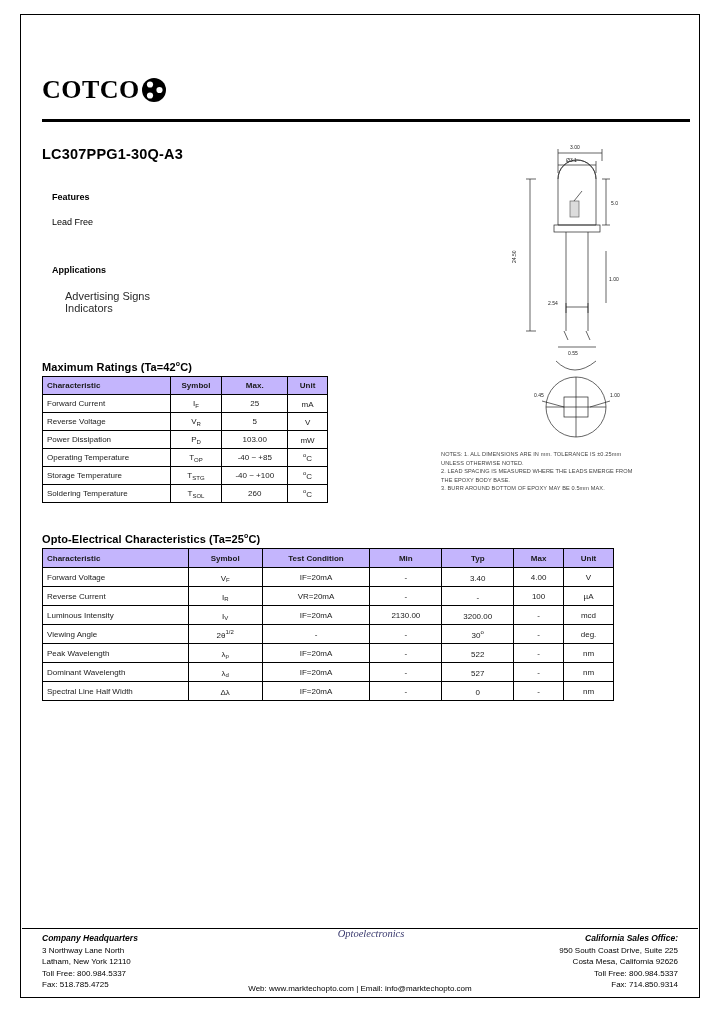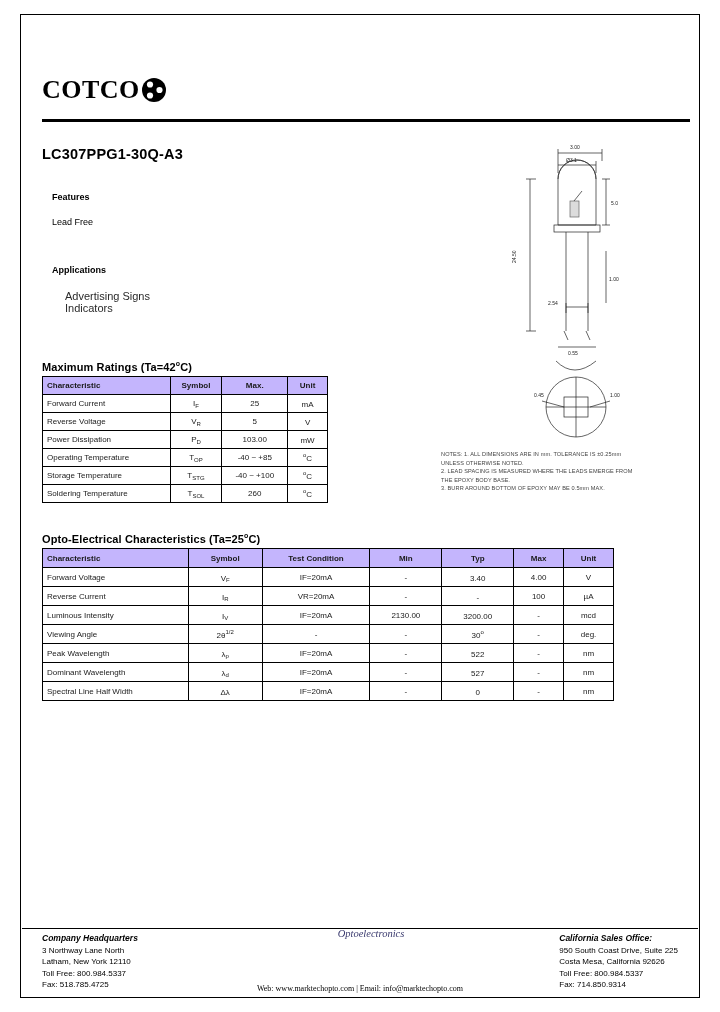--- a/index.html
+++ b/index.html
@@ -204,20 +204,21 @@
     font-size: 8px;
     line-height: 11.6px;
   }
   .footer-left .fl-title { font-weight: bold; font-style: italic; font-size: 8.5px; }
   .footer-right {
     position: absolute;
     right: 42px;
     top: 933px;
     font-size: 8px;
     line-height: 11.6px;
+    text-align: right;
   }
   .footer-right .fr-title { font-weight: bold; font-style: italic; font-size: 8.5px; }
 
   .footer-center {
     position: absolute;
     left: 232px;
     top: 930px;
     width: 256px;
     text-align: center;
   }
@@ -520,14 +521,14 @@
   </div>
 
   <div class="footer-right">
     <div class="fr-title">California Sales Office:</div>
     <div>950 South Coast Drive, Suite 225</div>
     <div>Costa Mesa, California 92626</div>
     <div>Toll Free: 800.984.5337</div>
     <div>Fax: 714.850.9314</div>
   </div>
 
-  <div class="footer-web" style="top:984px;font-family:Liberation Serif, serif;">Web: www.marktechopto.com | Email: info@marktechopto.com</div>
+  <div class="footer-web" style="top:984px;">Web: www.marktechopto.com | Email: info@marktechopto.com</div>
 </div>
 
 </body></html>

